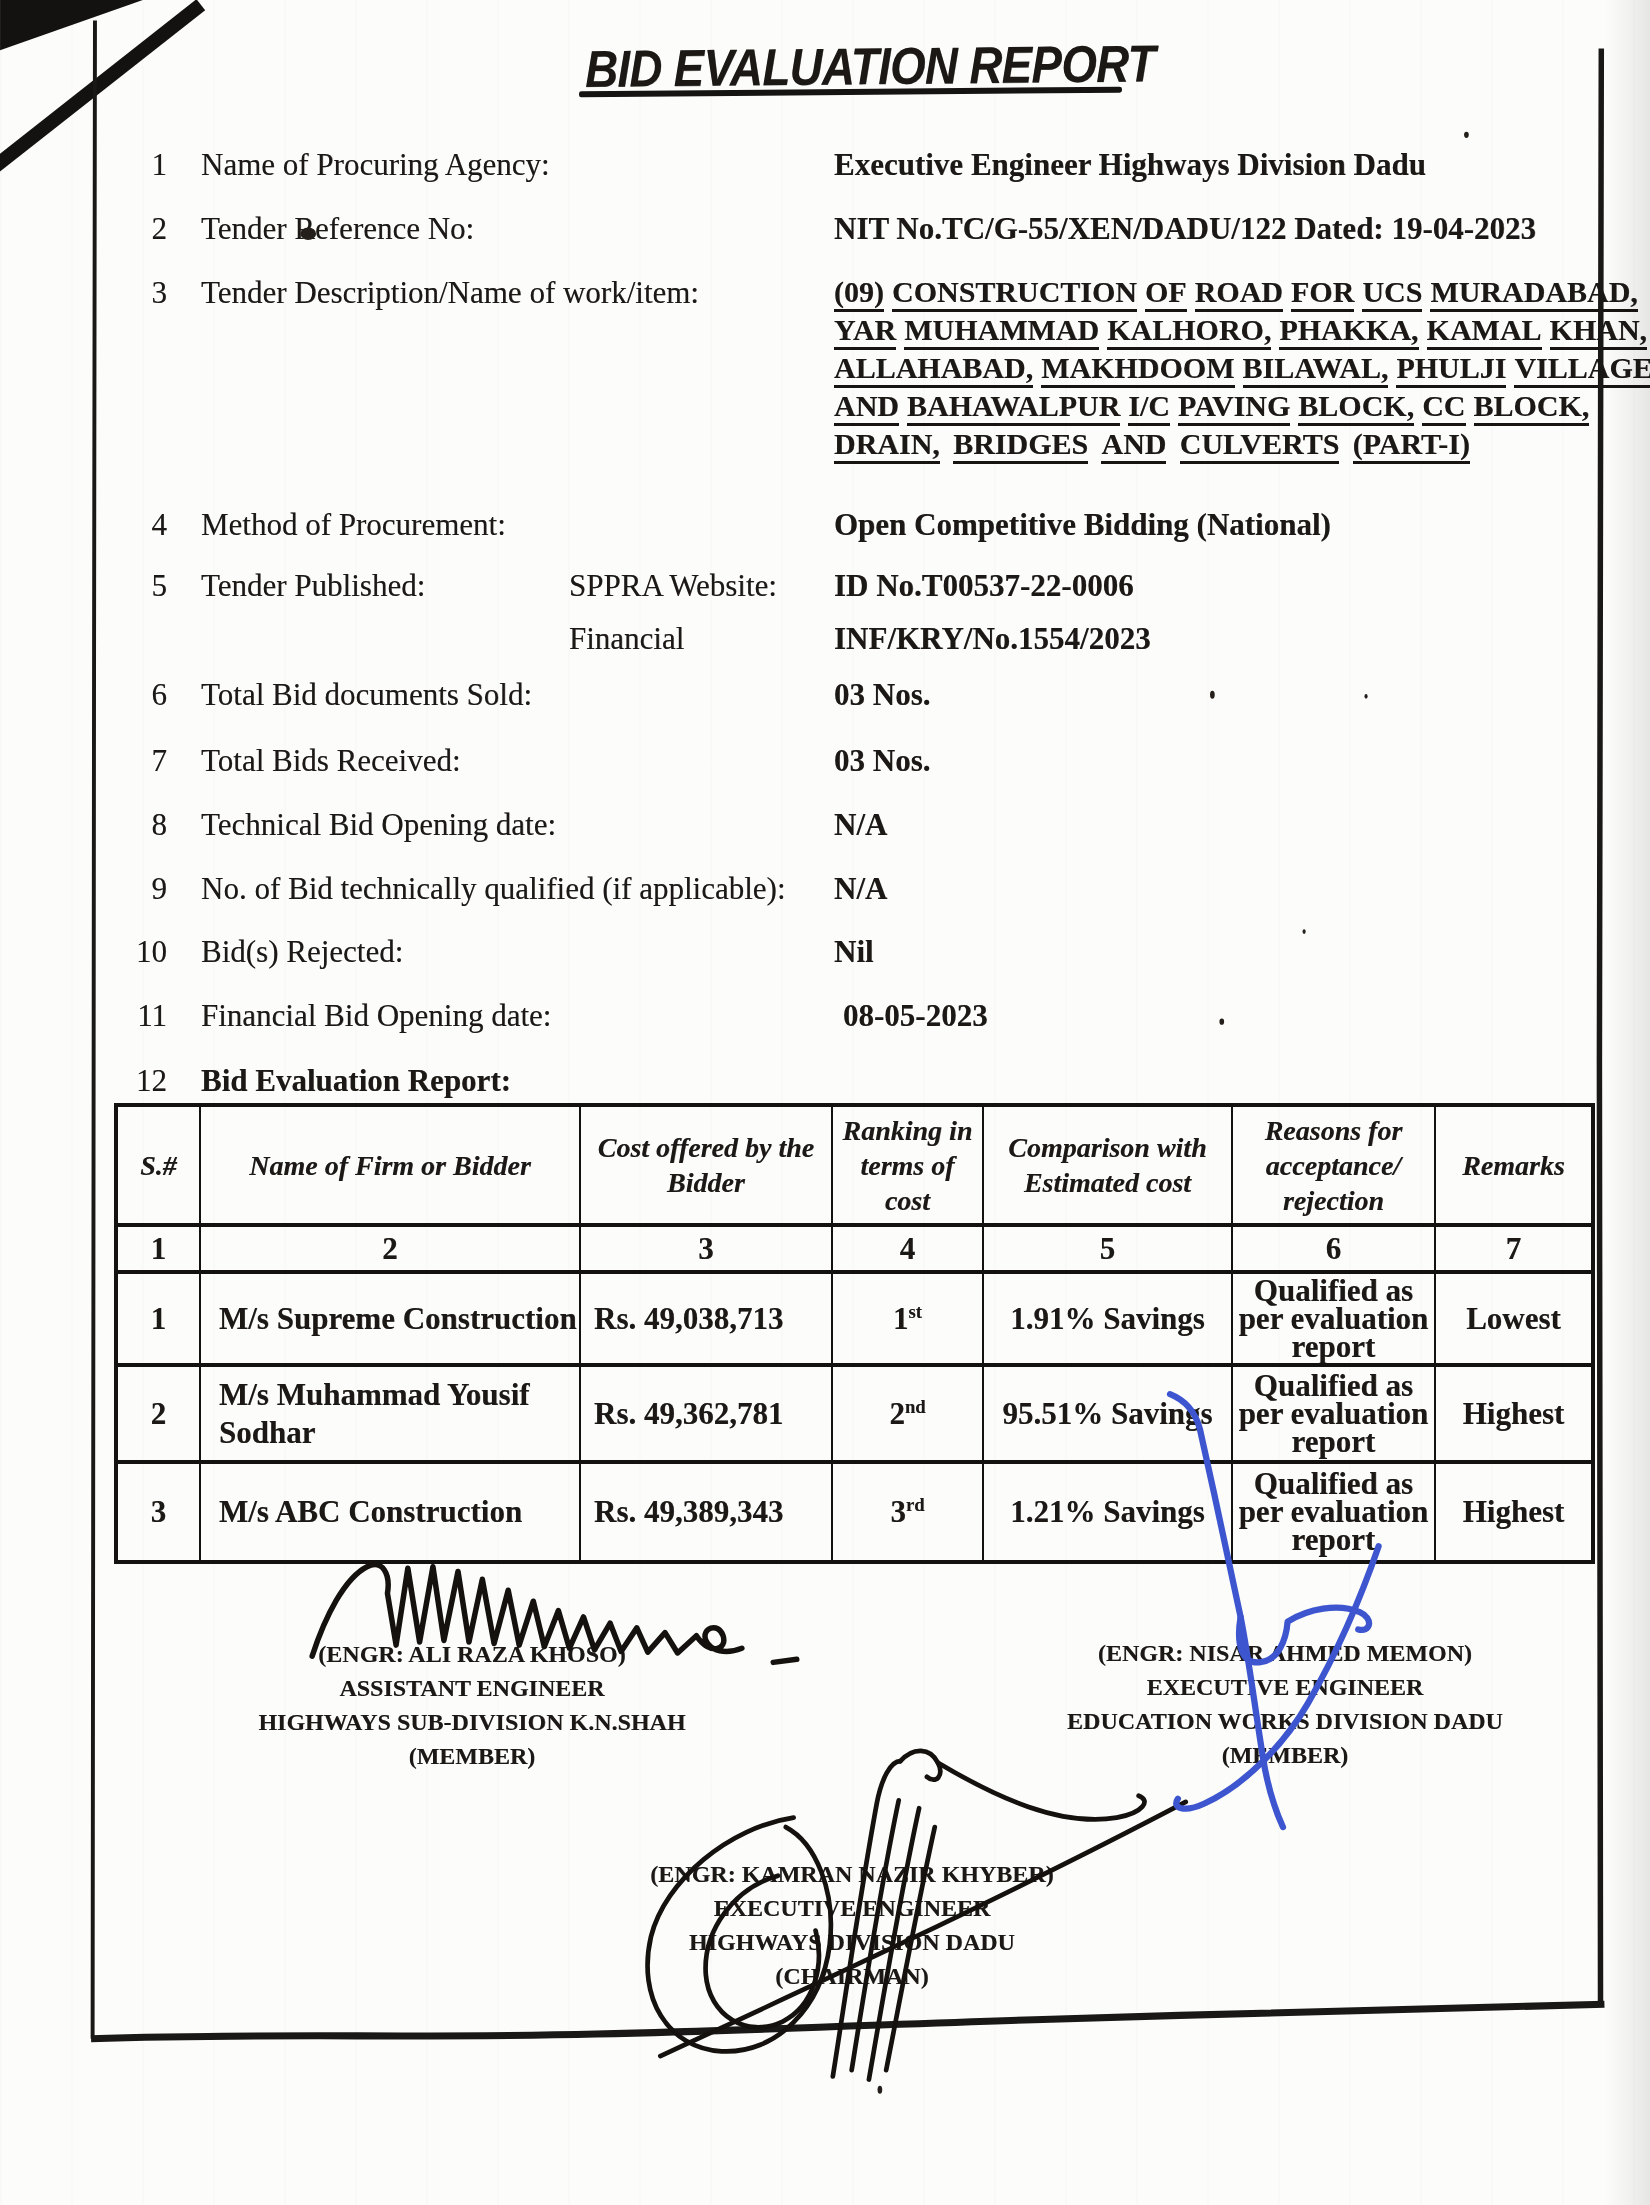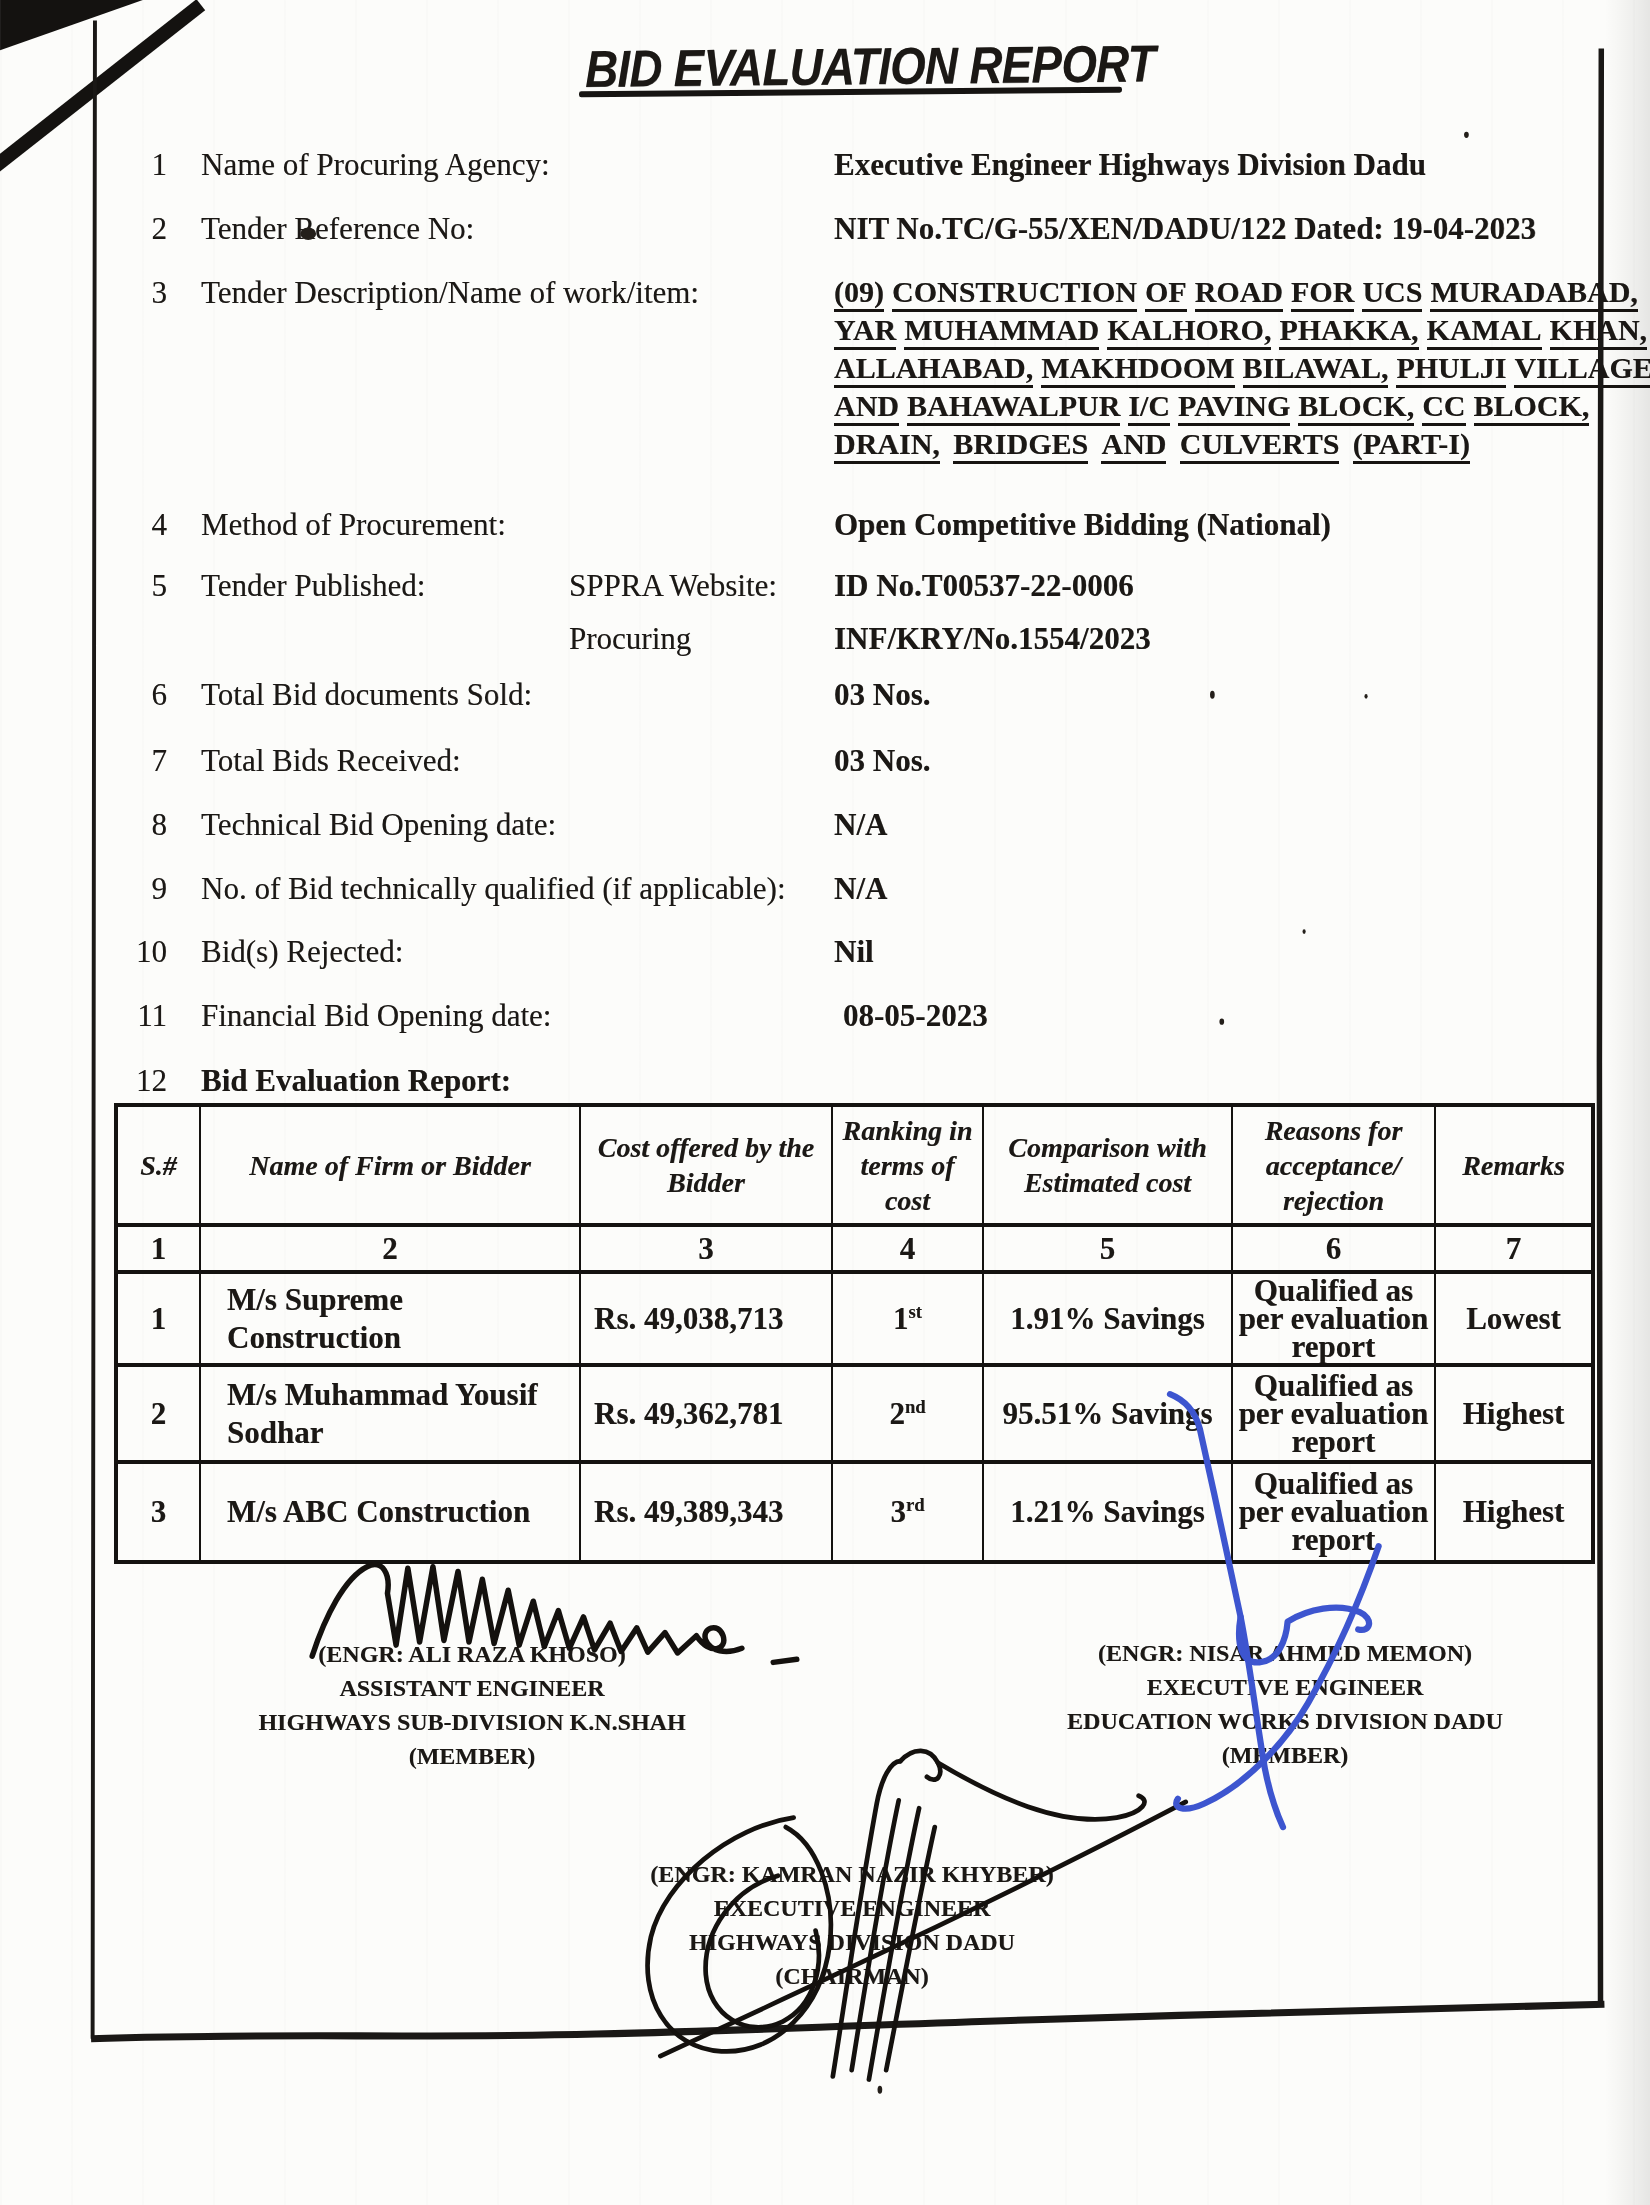--- a/index.html
+++ b/index.html
@@ -43,21 +43,21 @@
   
   .ev-table{position:absolute;left:114px;top:1103px;width:1477px;border-collapse:collapse;table-layout:fixed;}
   .ev-table td,.ev-table th{border:2.4px solid #141210;vertical-align:middle;text-align:center;overflow:hidden;}
   .ev-table{border:4.7px solid #141210;}
   .ev-table tr.hdr th{border-bottom:4.7px solid #141210;font-style:italic;font-weight:bold;font-size:28px;line-height:35px;padding:3.1px 4.7px;height:110px;}
   .ev-table tr.nums td{border-top:4.7px solid #141210;border-bottom:4.7px solid #141210;font-weight:bold;font-size:31px;height:41px;}
   .ev-table tr.data td{border-top:4.7px solid #141210;font-weight:bold;font-size:31px;}
   .ev-table tr.r1 td{height:87px;}
   .ev-table tr.r2 td{height:91px;}
   .ev-table tr.r3 td{height:94px;}
-  .ev-table td.firm{text-align:left;padding-left:26px;line-height:38px;}
+  .ev-table td.firm{text-align:left;padding-left:18px;line-height:38px;}
   .ev-table td.cost{text-align:left;padding-left:13px;}
   .ev-table td.reason{font-size:23px;line-height:28px;padding:0 4.7px;}
   .rank sup{font-size:60%;vertical-align:super;}
 
   
   .sigblock{position:absolute;width:612px;text-align:center;font-weight:bold;font-size:24px;line-height:34px;white-space:nowrap;}
   .sigblock div{height:34px;}
   .sb-left{left:166px;top:1637px;}
   .sb-right{left:979px;top:1636px;}
   .sb-center{left:546px;top:1857px;line-height:35px;}
@@ -138,21 +138,21 @@
     <span class="value">Open Competitive Bidding (National)</span>
   </div>
 
   <div class="item txt" style="top:567px">
     <span class="no">5</span>
     <span class="label">Tender Published:</span>
     <span class="mid">SPPRA Website:</span>
     <span class="value">ID No.T00537-22-0006</span>
   </div>
   <div class="item txt" style="top:620px">
-    <span class="mid">Procuring</span>
+    <span class="mid">Financial</span>
     <span class="value">INF/KRY/No.1554/2023</span>
   </div>
 
   <div class="item txt" style="top:676px">
     <span class="no">6</span>
     <span class="label">Total Bid documents Sold:</span>
     <span class="value">03 Nos.</span>
   </div>
   <div class="item txt" style="top:742px">
     <span class="no">7</span>

